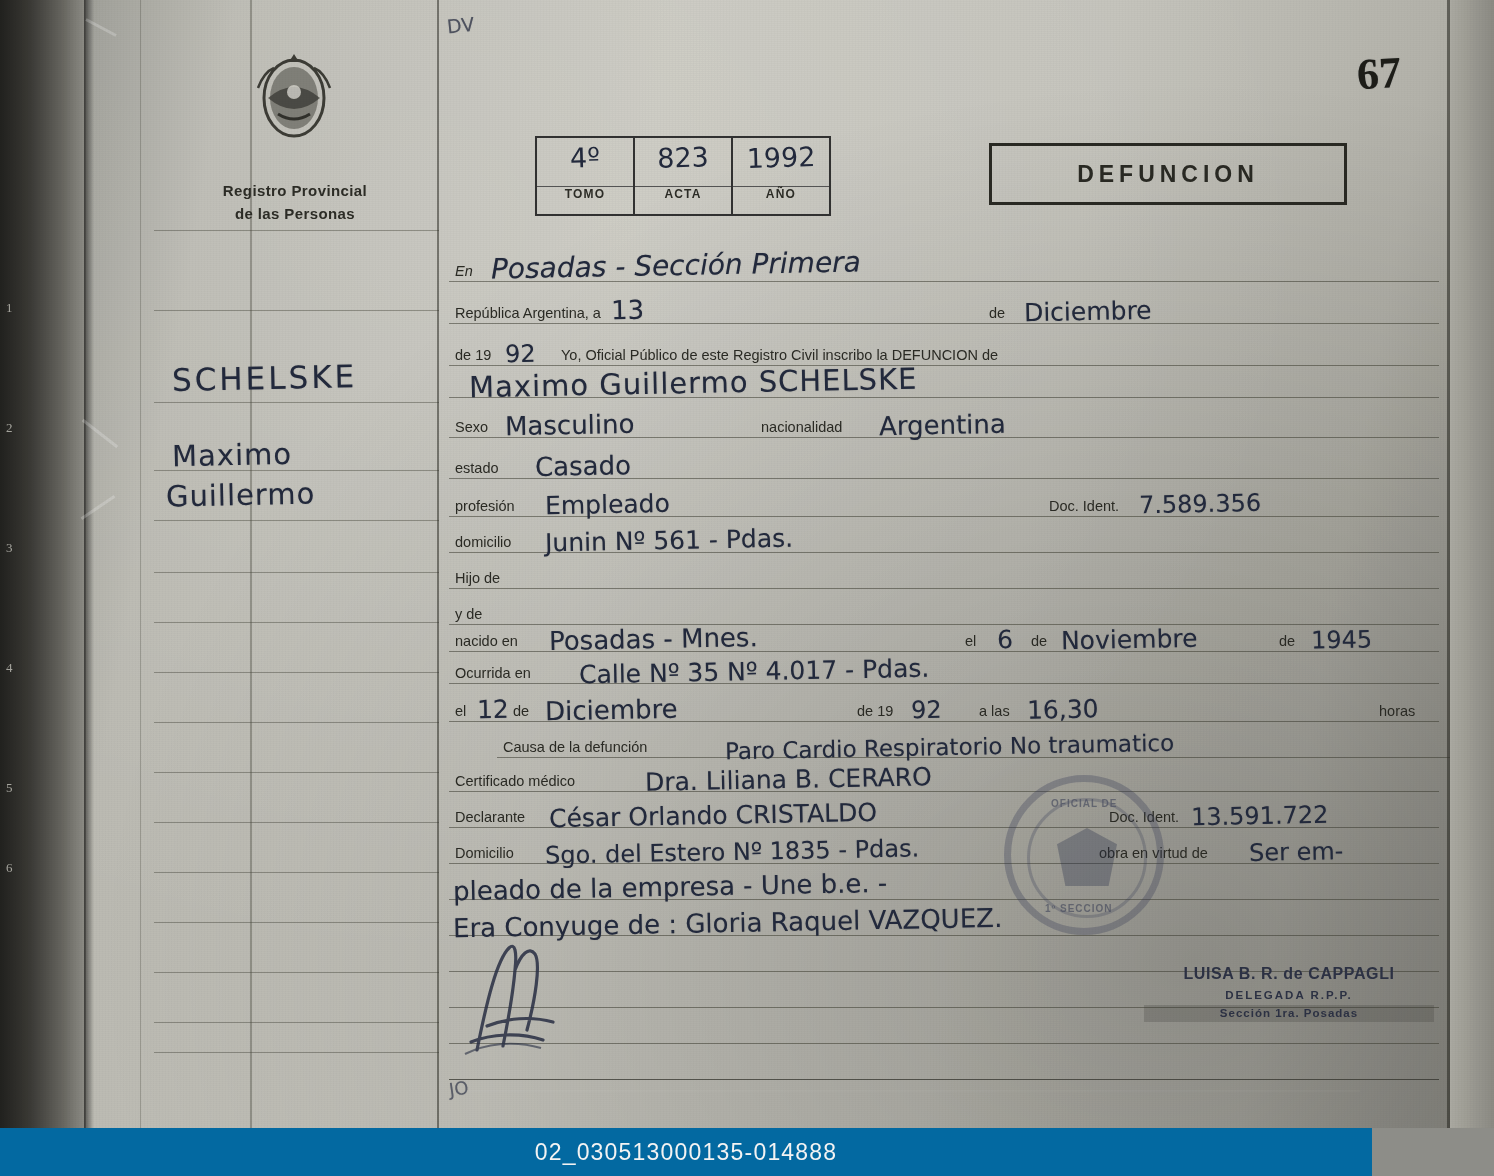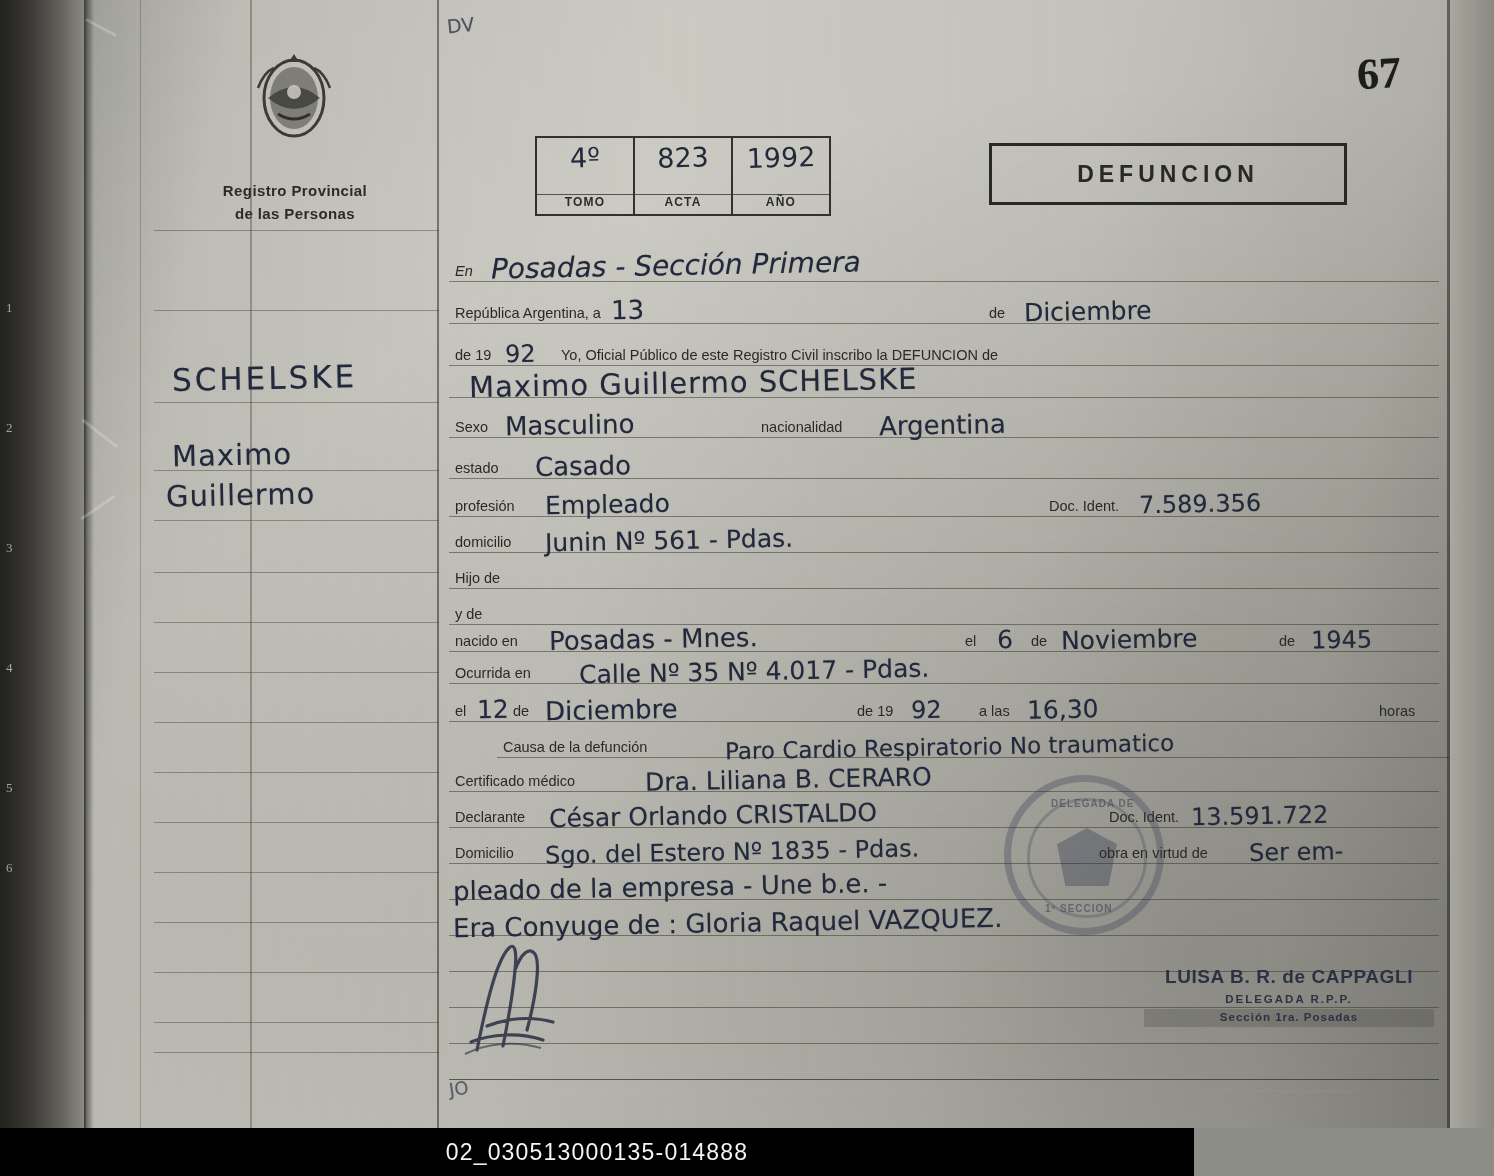--- a/index.html
+++ b/index.html
@@ -171,21 +171,21 @@
   .tat-cell:last-child { border-right: none; }
   .tat-val {
     position: absolute; left: 0; right: 0; top: 4px;
     text-align: center;
     font-family: "DejaVu Sans", sans-serif;
     font-size: 27px; color: #242b3d;
     transform: rotate(-1.5deg);
   }
   .tat-lbl {
     text-align: center; font-size: 12px; font-weight: bold;
-    letter-spacing: 1.2px; color: #2e2e28; padding-bottom: 5px;
+    letter-spacing: 1.2px; color: #2e2e28; padding-bottom: 13px;
     border-top: 1px solid #555;
   }
 
   
   #defbox {
     position: absolute; left: 550px; top: 143px;
     width: 358px; height: 62px;
     border: 3px solid #2b2b25;
     display: flex; align-items: center; justify-content: center;
   }
@@ -238,39 +238,39 @@
   }
   .stamp-txt {
     position: absolute;
     font-size: 10px; font-weight: bold; letter-spacing: 1px;
     color: rgba(50,55,80,.7);
   }
   #delegada {
     position: absolute; left: 705px; top: 962px; width: 290px;
     text-align: center; line-height: 1.55;
   }
-  #delegada div { font-size: 19px; font-weight: bold; color: #2e3345; letter-spacing: .6px; }
+  #delegada div { font-size: 16px; font-weight: bold; color: #2e3345; letter-spacing: .6px; }
   #delegada div.sm { font-size: 11.5px; letter-spacing: 2px; }
   #delegada div.sm2 { font-size: 11.5px; letter-spacing: 1px; background: rgba(60,60,55,.25); }
 
   #signature {
     position: absolute; left: 18px; top: 930px; width: 140px; height: 130px;
     opacity: .85;
   }
 
   
   .crease {
     position: absolute; background: rgba(255,255,255,.22);
     pointer-events: none;
   }
 
   
   #footer {
-    position: absolute; left: 0; top: 1128px; width: 1194px; height: 48px;
-    background: #000000;
+    position: absolute; left: 0; top: 1128px; width: 1372px; height: 48px;
+    background: #0369a1;
     display: flex; align-items: center; justify-content: center;
   }
   #footer span {
     color: #f3f3f3; font-size: 23px; letter-spacing: 1.2px;
     font-family: "Liberation Sans", sans-serif;
   }
 </style>
 </head>
 <body>
 
@@ -497,21 +497,21 @@
         </div>
       <div class="frow" style="top:1012px;">
           <div class="rule"></div>
         </div>
       <div class="frow" style="top:1048px;">
           <div class="rule dark"></div>
         </div>
 
       <div id="roundstamp">
         <div id="roundstamp-core"></div>
-        <div class="stamp-txt" style="left:40px; top:16px;">DELEGADA DE</div>
+        <div class="stamp-txt" style="left:40px; top:16px;">OFICIAL DE</div>
         <div class="stamp-txt" style="left:34px; bottom:14px;">1º SECCION</div>
       </div>
 
       <svg id="signature" viewBox="0 0 140 130">
         <path d="M20 120 C30 70 40 30 52 18 C58 12 60 22 58 40 C56 64 50 96 46 116
                  M58 40 C64 24 72 16 78 24 C84 34 78 70 70 100
                  M30 96 C50 88 74 86 96 92
                  M14 112 C34 104 62 102 86 110" fill="none" stroke="#2a3045" stroke-width="3.2" stroke-linecap="round"></path>
         <path d="M8 124 C28 114 56 110 84 118" fill="none" stroke="#2a3045" stroke-width="2" opacity=".7"></path>
       </svg>

